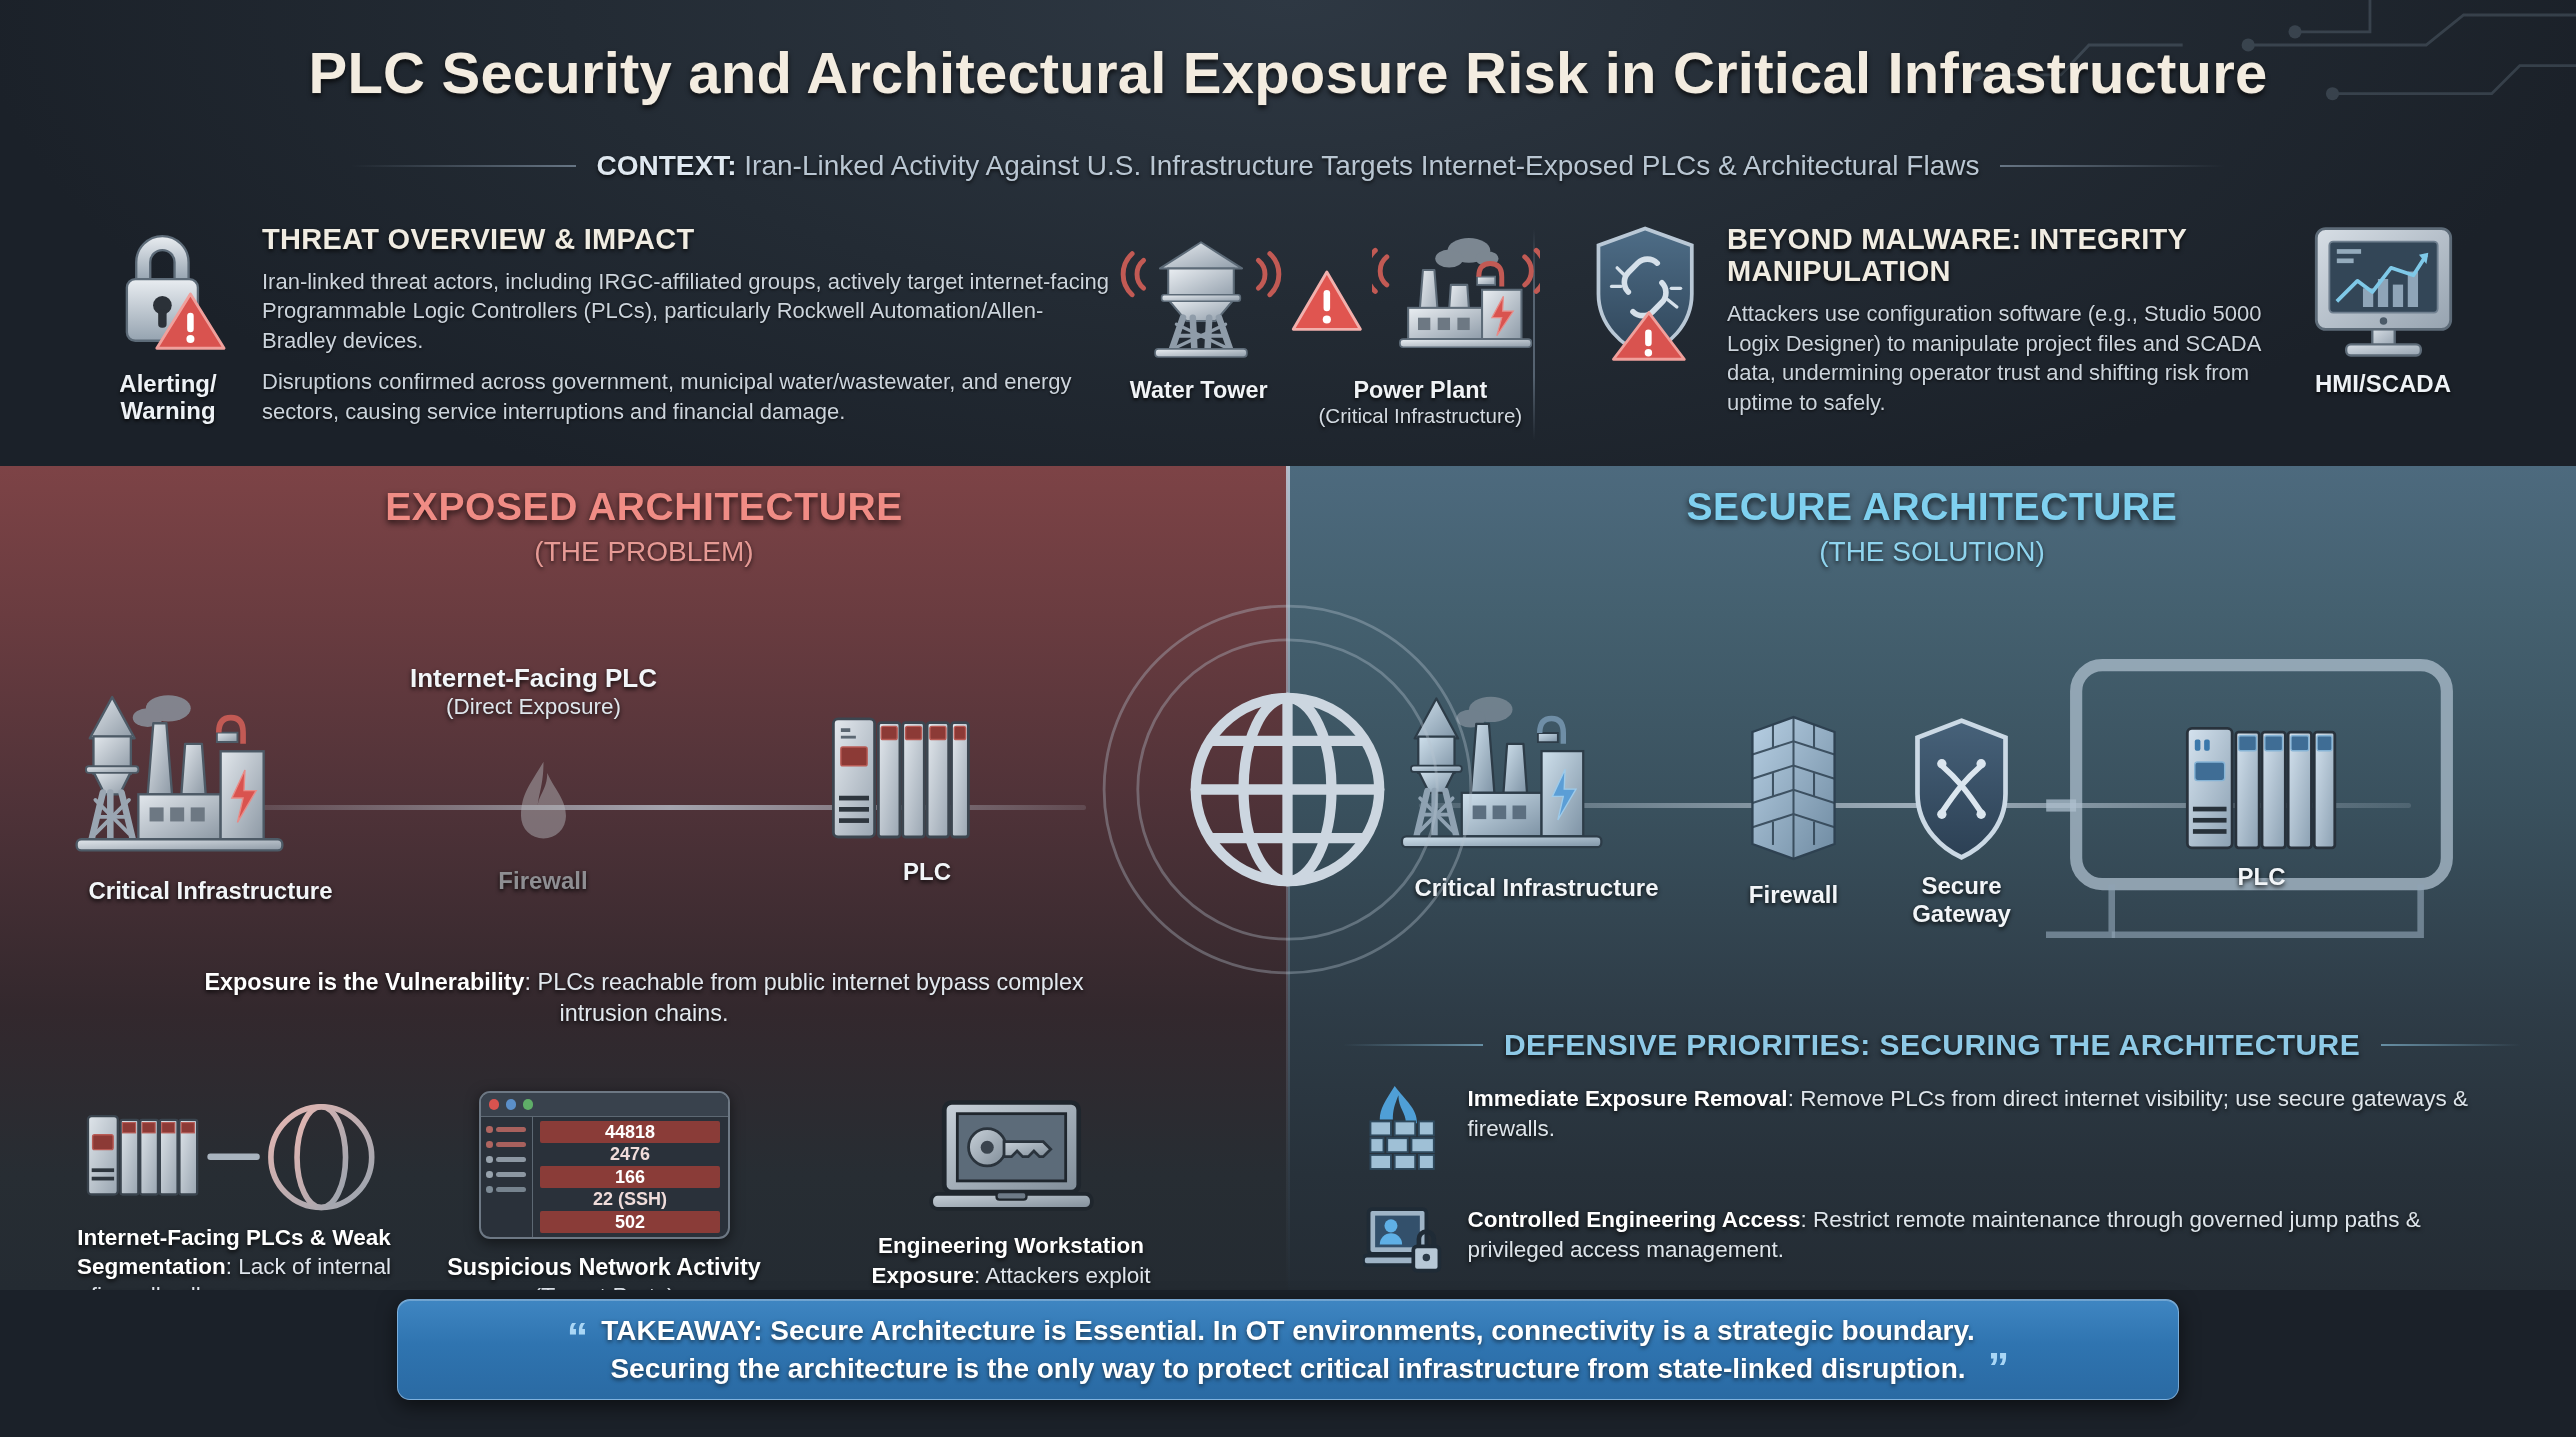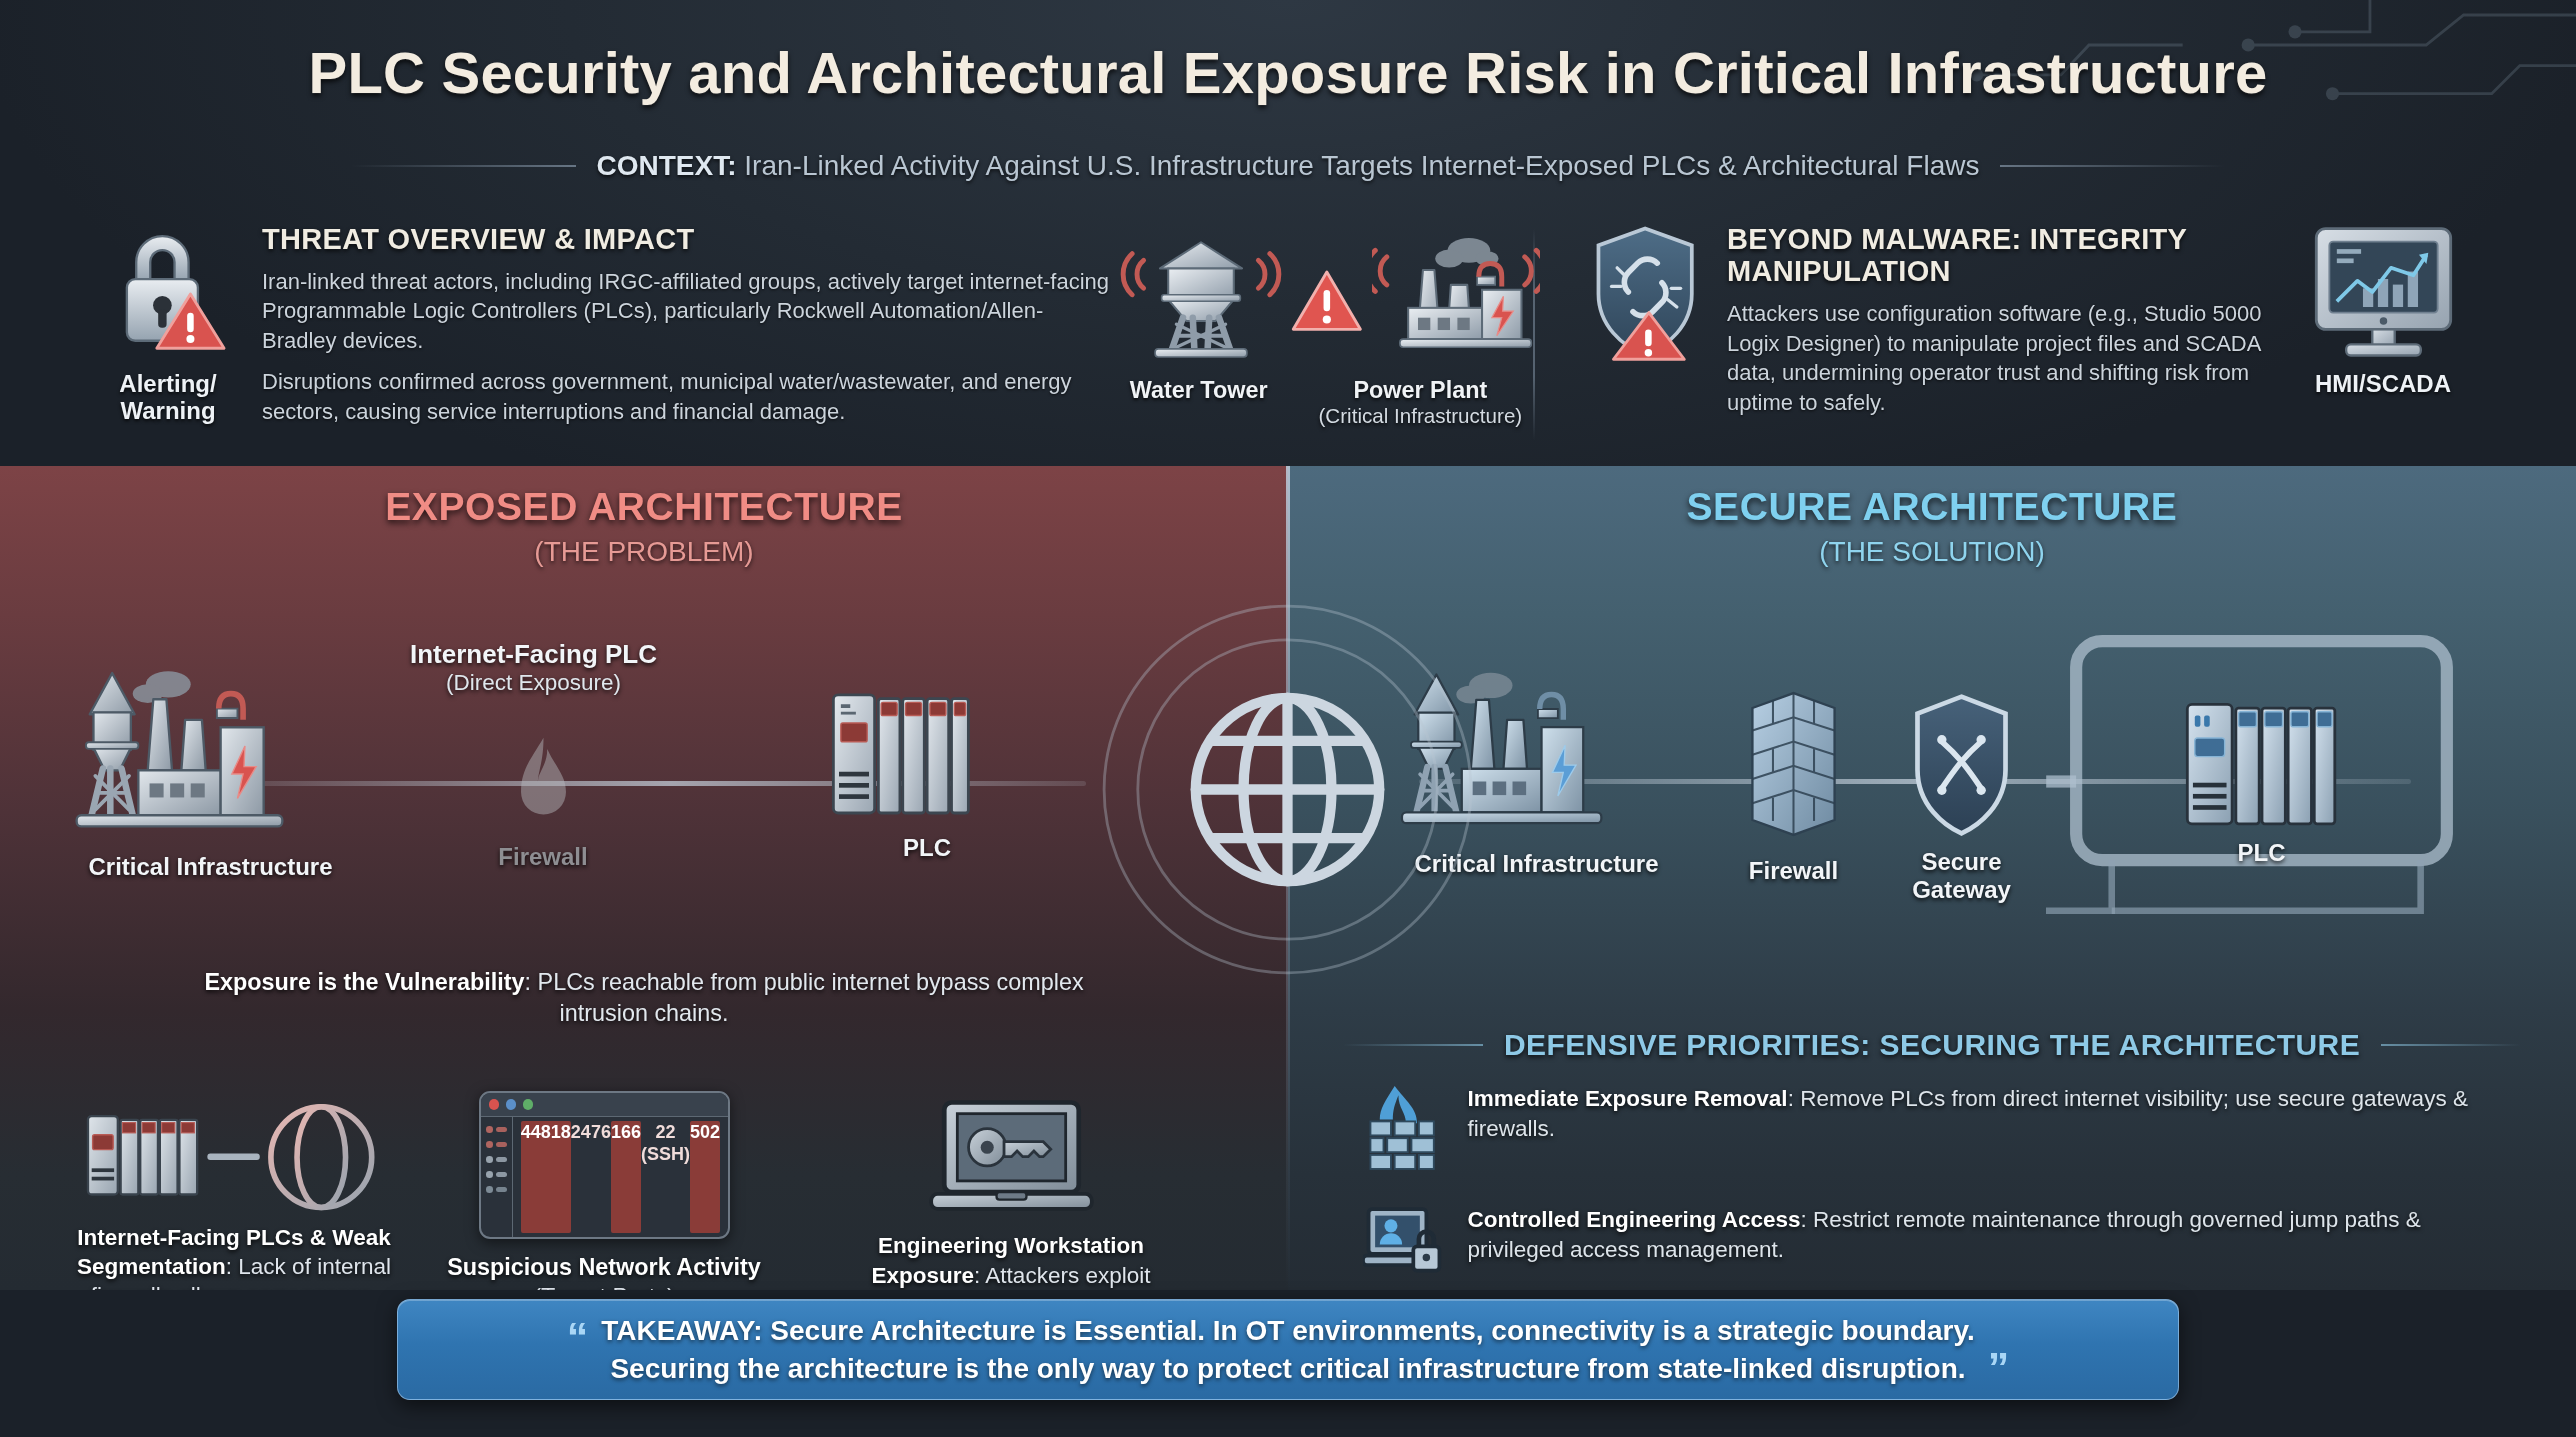--- a/index.html
+++ b/index.html
@@ -74,21 +74,21 @@
 
   .p-title { position:absolute; top:19px; width:100%; text-align:center;
      font-size:39px; font-weight:bold; letter-spacing:0.6px;
      text-shadow:0 2.8px 6.6px rgba(0,0,0,.7); }
   .p-sub   { position:absolute; top:70px; width:100%; text-align:center;
      font-size:28px; text-shadow:0 1.9px 4.7px rgba(0,0,0,.7); }
   #lp-title { color:#f08c85; }  #lp-sub { color:#e69a95; }
   #rp-title { color:#7fd0ef; }  #rp-sub { color:#8fd4ee; }
 
   
-  .arch { position:absolute; top:128px; left:0; width:1288px; height:337px; }
+  .arch { position:absolute; top:152px; left:0; width:1288px; height:337px; }
   .arch-line { position:absolute; height:4.7px; border-radius:2.8px;
      background:linear-gradient(90deg,rgba(200,212,224,.15),rgba(200,212,224,.7),rgba(200,212,224,.15)); }
   .node { position:absolute; text-align:center; }
   .node-label { font-size:24px; font-weight:bold; color:#f2f5f8;
      text-shadow:0 1.9px 4.7px rgba(0,0,0,.85); margin-top:5.6px; white-space:nowrap; }
   .node-label.dim { color:#8e8e92; }
   .float-label { position:absolute; text-align:center; }
   .float-label .fl-1 { font-size:26px; font-weight:bold; color:#f2f5f8; text-shadow:0 1.9px 4.7px rgba(0,0,0,.85); }
   .float-label .fl-2 { font-size:22.5px; color:#dfe6ec; text-shadow:0 1.9px 4.7px rgba(0,0,0,.85); }
 
@@ -542,21 +542,21 @@
                 </span>
               <span style="display:flex;align-items:center;gap:3.7px">
                   <i style="width:6.6px;height:6.6px;border-radius:50%;background:#98a3ad;display:block"></i>
                   <i style="flex:1;height:4.7px;border-radius:2.8px;background:#8c97a2;display:block"></i>
                 </span>
               <span style="display:flex;align-items:center;gap:3.7px">
                   <i style="width:6.6px;height:6.6px;border-radius:50%;background:#7d8b96;display:block"></i>
                   <i style="flex:1;height:4.7px;border-radius:2.8px;background:#76838e;display:block"></i>
                 </span>
             </div>
-            <div style="flex:1;padding:3.7px 7.5px;display:flex;flex-direction:row;justify-content:space-around">
+            <div style="flex:1;padding:3.7px 7.5px;display:flex;flex-direction:column;justify-content:space-around">
               <div style="background:#8a3c38;border-radius:1.9px;text-align:center;font-size:18px;font-weight:bold;color:#fff;line-height:1.25">44818</div>
               <div style="text-align:center;font-size:18px;font-weight:bold;color:#f0dcda;line-height:1.25">2476</div>
               <div style="background:#8a3c38;border-radius:1.9px;text-align:center;font-size:18px;font-weight:bold;color:#fff;line-height:1.25">166</div>
               <div style="text-align:center;font-size:18px;font-weight:bold;color:#f0dcda;line-height:1.25">22 (SSH)</div>
               <div style="background:#8a3c38;border-radius:1.9px;text-align:center;font-size:18px;font-weight:bold;color:#fff;line-height:1.25">502</div>
             </div>
           </div>
         </div>
         <div class="risk-cap" style="margin-top:13px;font-size:23.4px">
           <b>Suspicious Network Activity</b><span> (Target Ports)</span>

